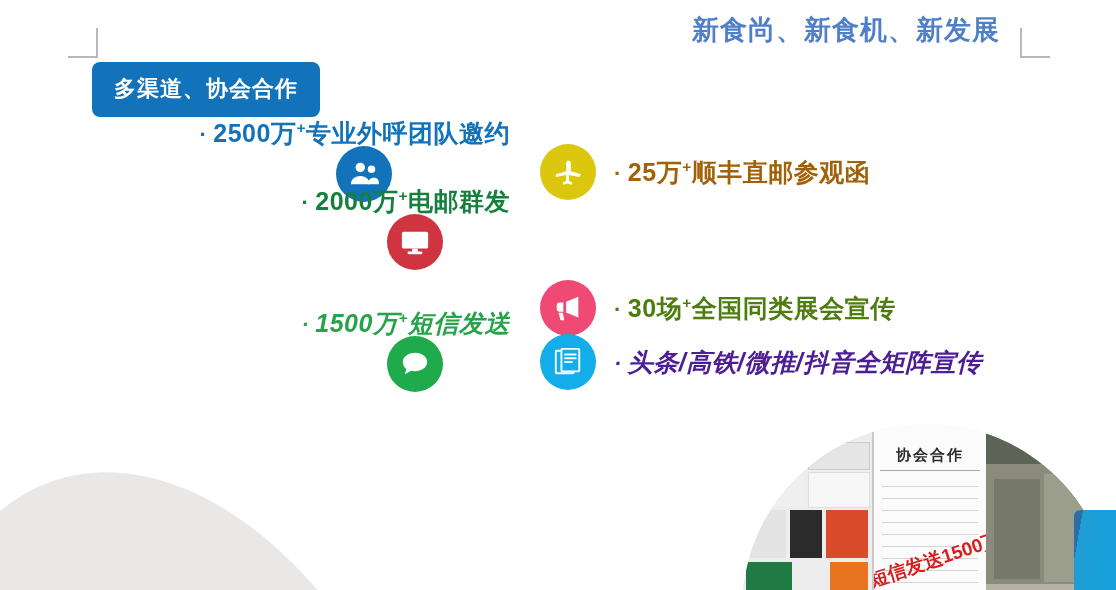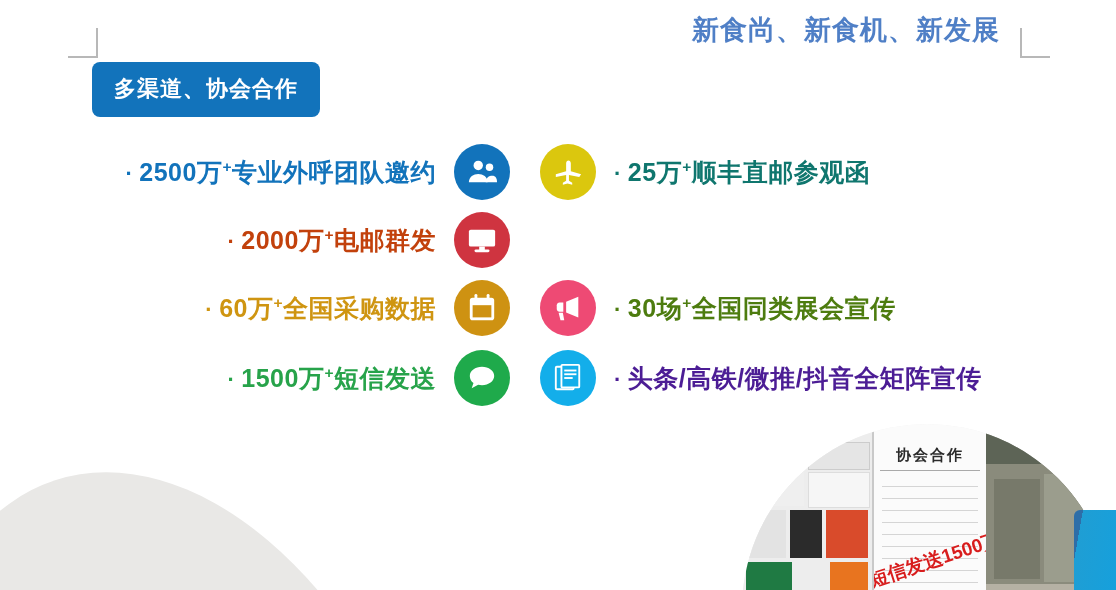--- a/index.html
+++ b/index.html
@@ -114,27 +114,27 @@
   #col-left  { left: 10px; }
   #col-right { left: 540px; }
 
   .feature-row {
     position: absolute;
     height: 60px;
     display: flex;
     align-items: center;
     white-space: nowrap;
   }
-  #col-left .feature-row  { right: 0; justify-content: flex-start; }
+  #col-left .feature-row  { right: 0; justify-content: flex-end; flex-direction: column; }
   #col-right .feature-row { left: 0;  justify-content: flex-start; }
 
   .row-0 { top: 4px; }
   .row-1 { top: 72px; }
   .row-2 { top: 140px; }
-  .row-3 { top: 210px; }
+  .row-3 { top: 194px; font-style: italic; }
 
   .feature-text {
     font-size: 25px;
     font-weight: bold;
     letter-spacing: 0.5px;
     line-height: 1;
   }
   .feature-text .bullet { margin-right: 6px; font-size: 22px; }
   .feature-text .sup {
     font-size: 0.62em;
@@ -224,57 +224,46 @@
         <div class="icon-circle" style="background: rgb(18, 115, 187);">
           <svg viewBox="0 0 32 32">
             <circle cx="12" cy="9" r="5"></circle>
             <path d="M2 27c0-6 5-9 10-9s10 3 10 9z"></path>
             <circle cx="24" cy="11" r="4"></circle>
             <path d="M20 27c0-5 3.5-7 7-7s5 2.5 5 7z"></path>
           </svg>
         </div>
       </div>
       <div class="feature-row row-1">
-        <div class="feature-text" style="color: #c2410c;"><span class="bullet">·</span><span class="num">2000万</span><span class="sup">+</span><span class="lbl">电邮群发</span></div>
+        <div class="feature-text" style="color: #15803d;"><span class="bullet">·</span><span class="num">2000万</span><span class="sup">+</span><span class="lbl">电邮群发</span></div>
         <div class="icon-circle" style="background: rgb(207, 52, 64);">
           <svg viewBox="0 0 32 32">
             <rect x="2" y="5" width="28" height="18" rx="2"></rect>
             <rect x="13" y="23" width="6" height="4"></rect>
             <rect x="8" y="26" width="16" height="3" rx="1.5"></rect>
-          </svg>
-        </div>
-      </div>
-      <div class="feature-row row-2">
-        <div class="feature-text" style="color: rgb(207, 149, 17);"><span class="bullet">·</span><span class="num">60万</span><span class="sup">+</span><span class="lbl">全国采购数据</span></div>
-        <div class="icon-circle" style="background: rgb(206, 146, 18);">
-          <svg viewBox="0 0 32 32">
-            <rect x="8" y="1" width="3" height="7" rx="1.5"></rect>
-            <rect x="21" y="1" width="3" height="7" rx="1.5"></rect>
-            <rect x="3" y="5" width="26" height="24" rx="3"></rect>
-            <rect x="6" y="13" width="20" height="13" fill="#ce9212"></rect>
           </svg>
         </div>
       </div>
       <div class="feature-row row-3">
         <div class="feature-text" style="color: rgb(39, 163, 74);"><span class="bullet">·</span><span class="num">1500万</span><span class="sup">+</span><span class="lbl">短信发送</span></div>
         <div class="icon-circle" style="background: rgb(31, 170, 75);">
           <svg viewBox="0 0 32 32">
             <path d="M16 4c7.2 0 13 4.4 13 9.8S23.2 23.6 16 23.6c-1.4 0-2.8-.2-4.1-.5L5 27l1.9-5.6C4.4 19.6 3 16.9 3 13.8 3 8.4 8.8 4 16 4z"></path>
           </svg>
         </div>
       </div>
     </div>
   <div class="col" id="col-right">
       <div class="feature-row row-0">
         <div class="icon-circle" style="background: rgb(219, 199, 14);">
           <svg viewBox="0 0 32 32">
             <path d="M30 18.5l-11-3.3V6.6c0-1.6-1.1-2.9-2.5-2.9S14 5 14 6.6v8.6L3 18.5v2.8l11-2.2v6.1l-3.5 2.3v2l5-1.2 5 1.2v-2L17 25.2v-6.1l11 2.2z"></path>
           </svg>
         </div>
-        <div class="feature-text" style="color: #0f766e;"><span class="bullet">·</span><span class="num">25万</span><span class="sup">+</span><span class="lbl">顺丰直邮参观函</span></div>
+        <div class="feature-text" style="color: #a16207;"><span class="bullet">·</span><span class="num">25万</span><span class="sup">+</span><span class="lbl">顺丰直邮参观函</span></div>
       </div>
       <div class="feature-row row-2">
         <div class="icon-circle" style="background: rgb(238, 74, 116);">
           <svg viewBox="0 0 32 32">
             <path d="M27 4v22l-13-5.2V9.2z"></path>
             <path d="M11 10h-4c-1.7 0-3 1.3-3 3v4c0 1.7 1.3 3 3 3h4z"></path>
             <path d="M6 21h4.5l1.5 8H8z"></path>
           </svg>
         </div>
         <div class="feature-text" style="color: #4d7c0f;"><span class="bullet">·</span><span class="num">30场</span><span class="sup">+</span><span class="lbl">全国同类展会宣传</span></div>

